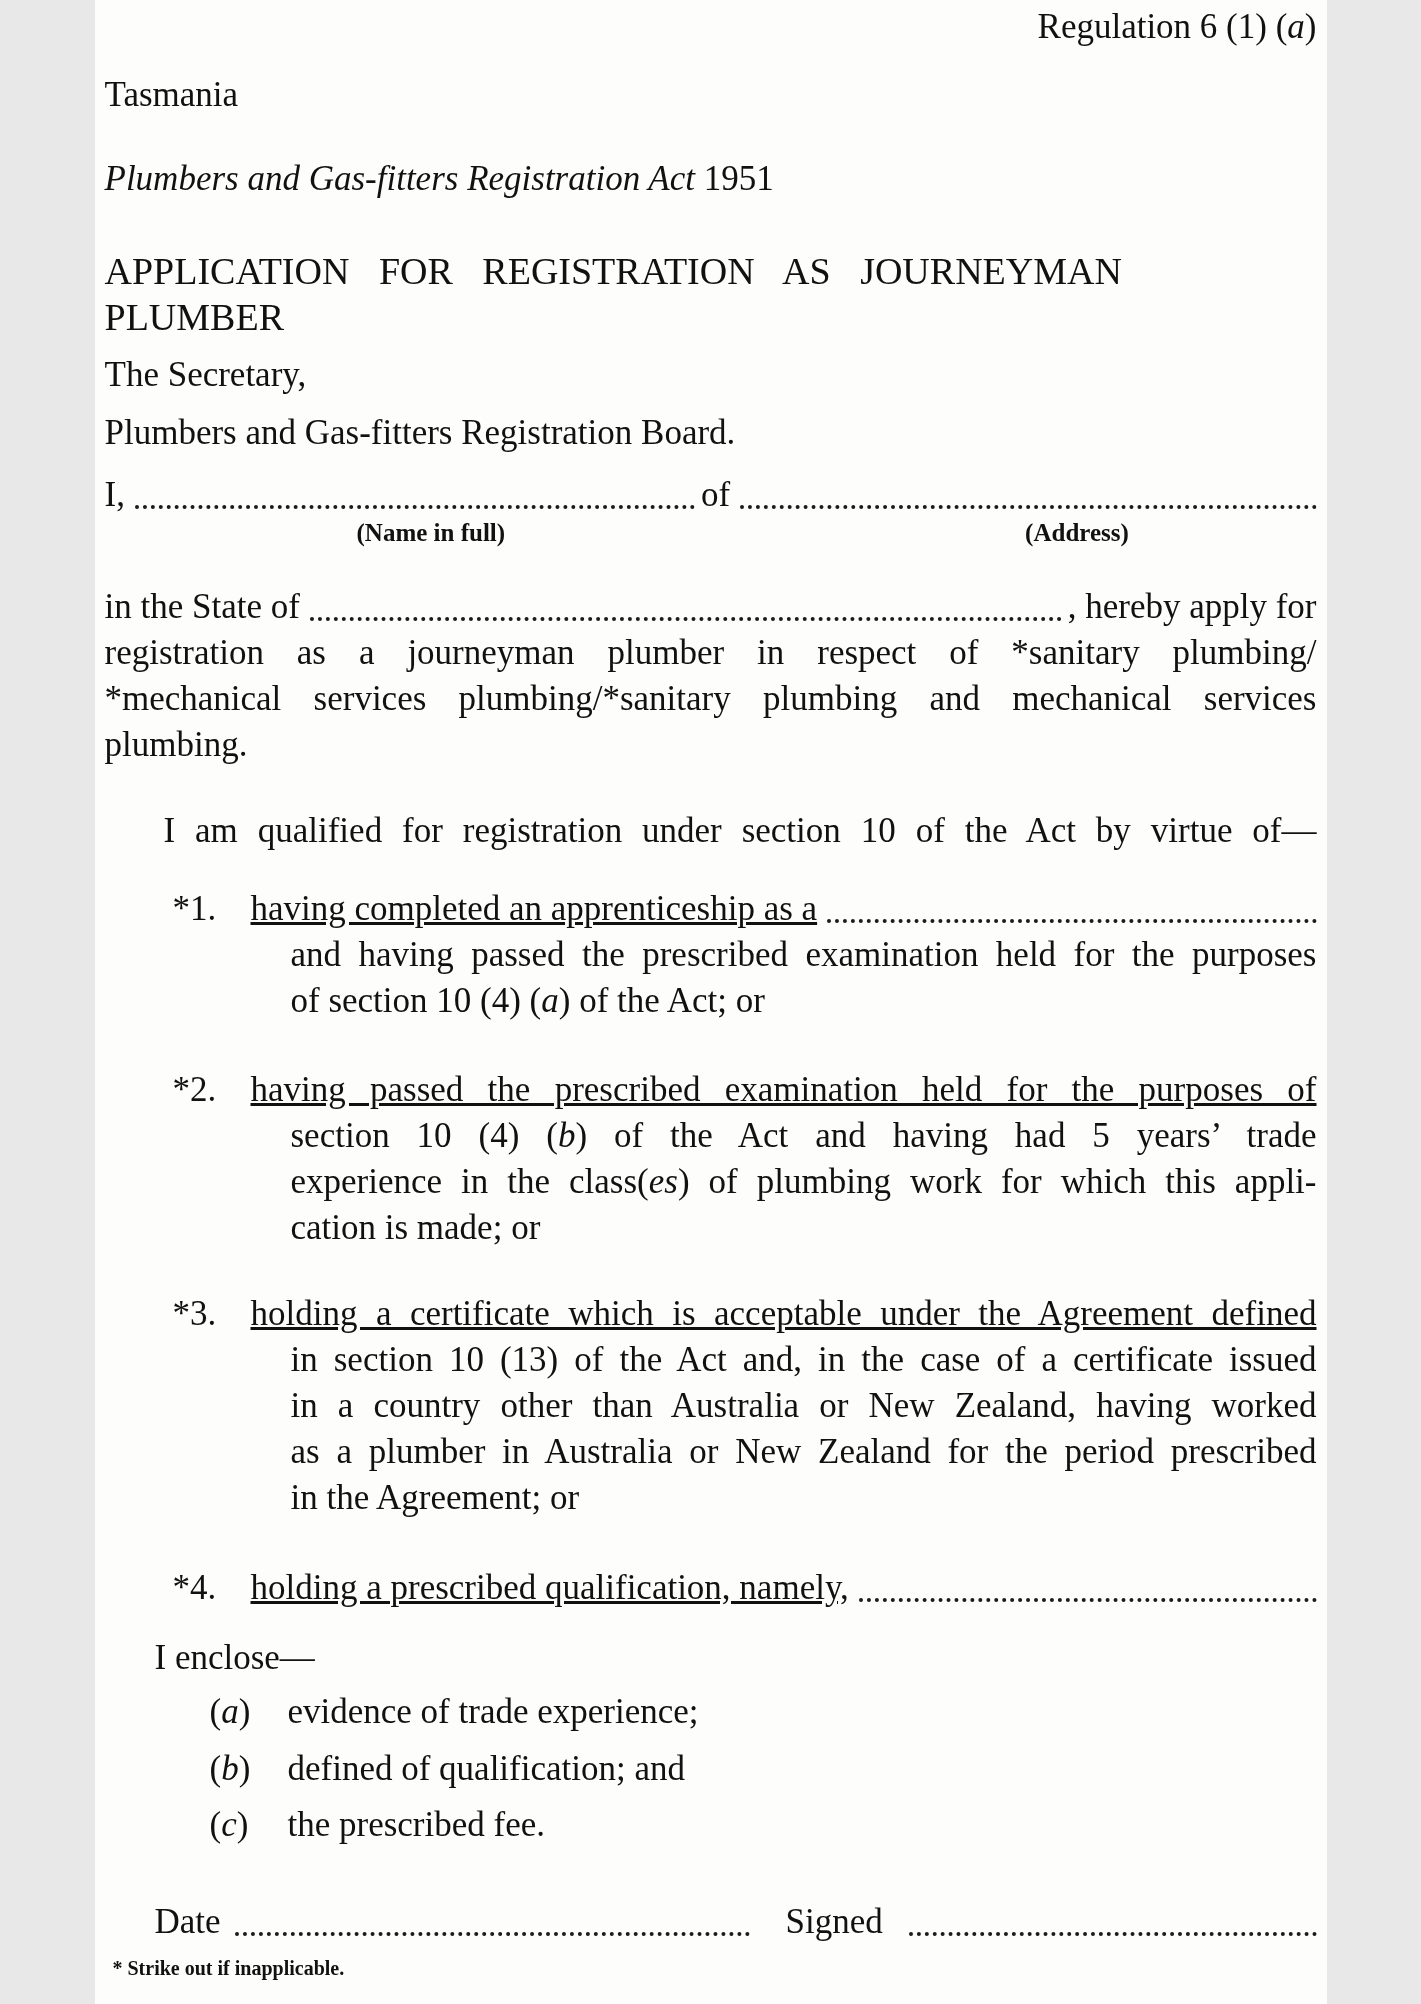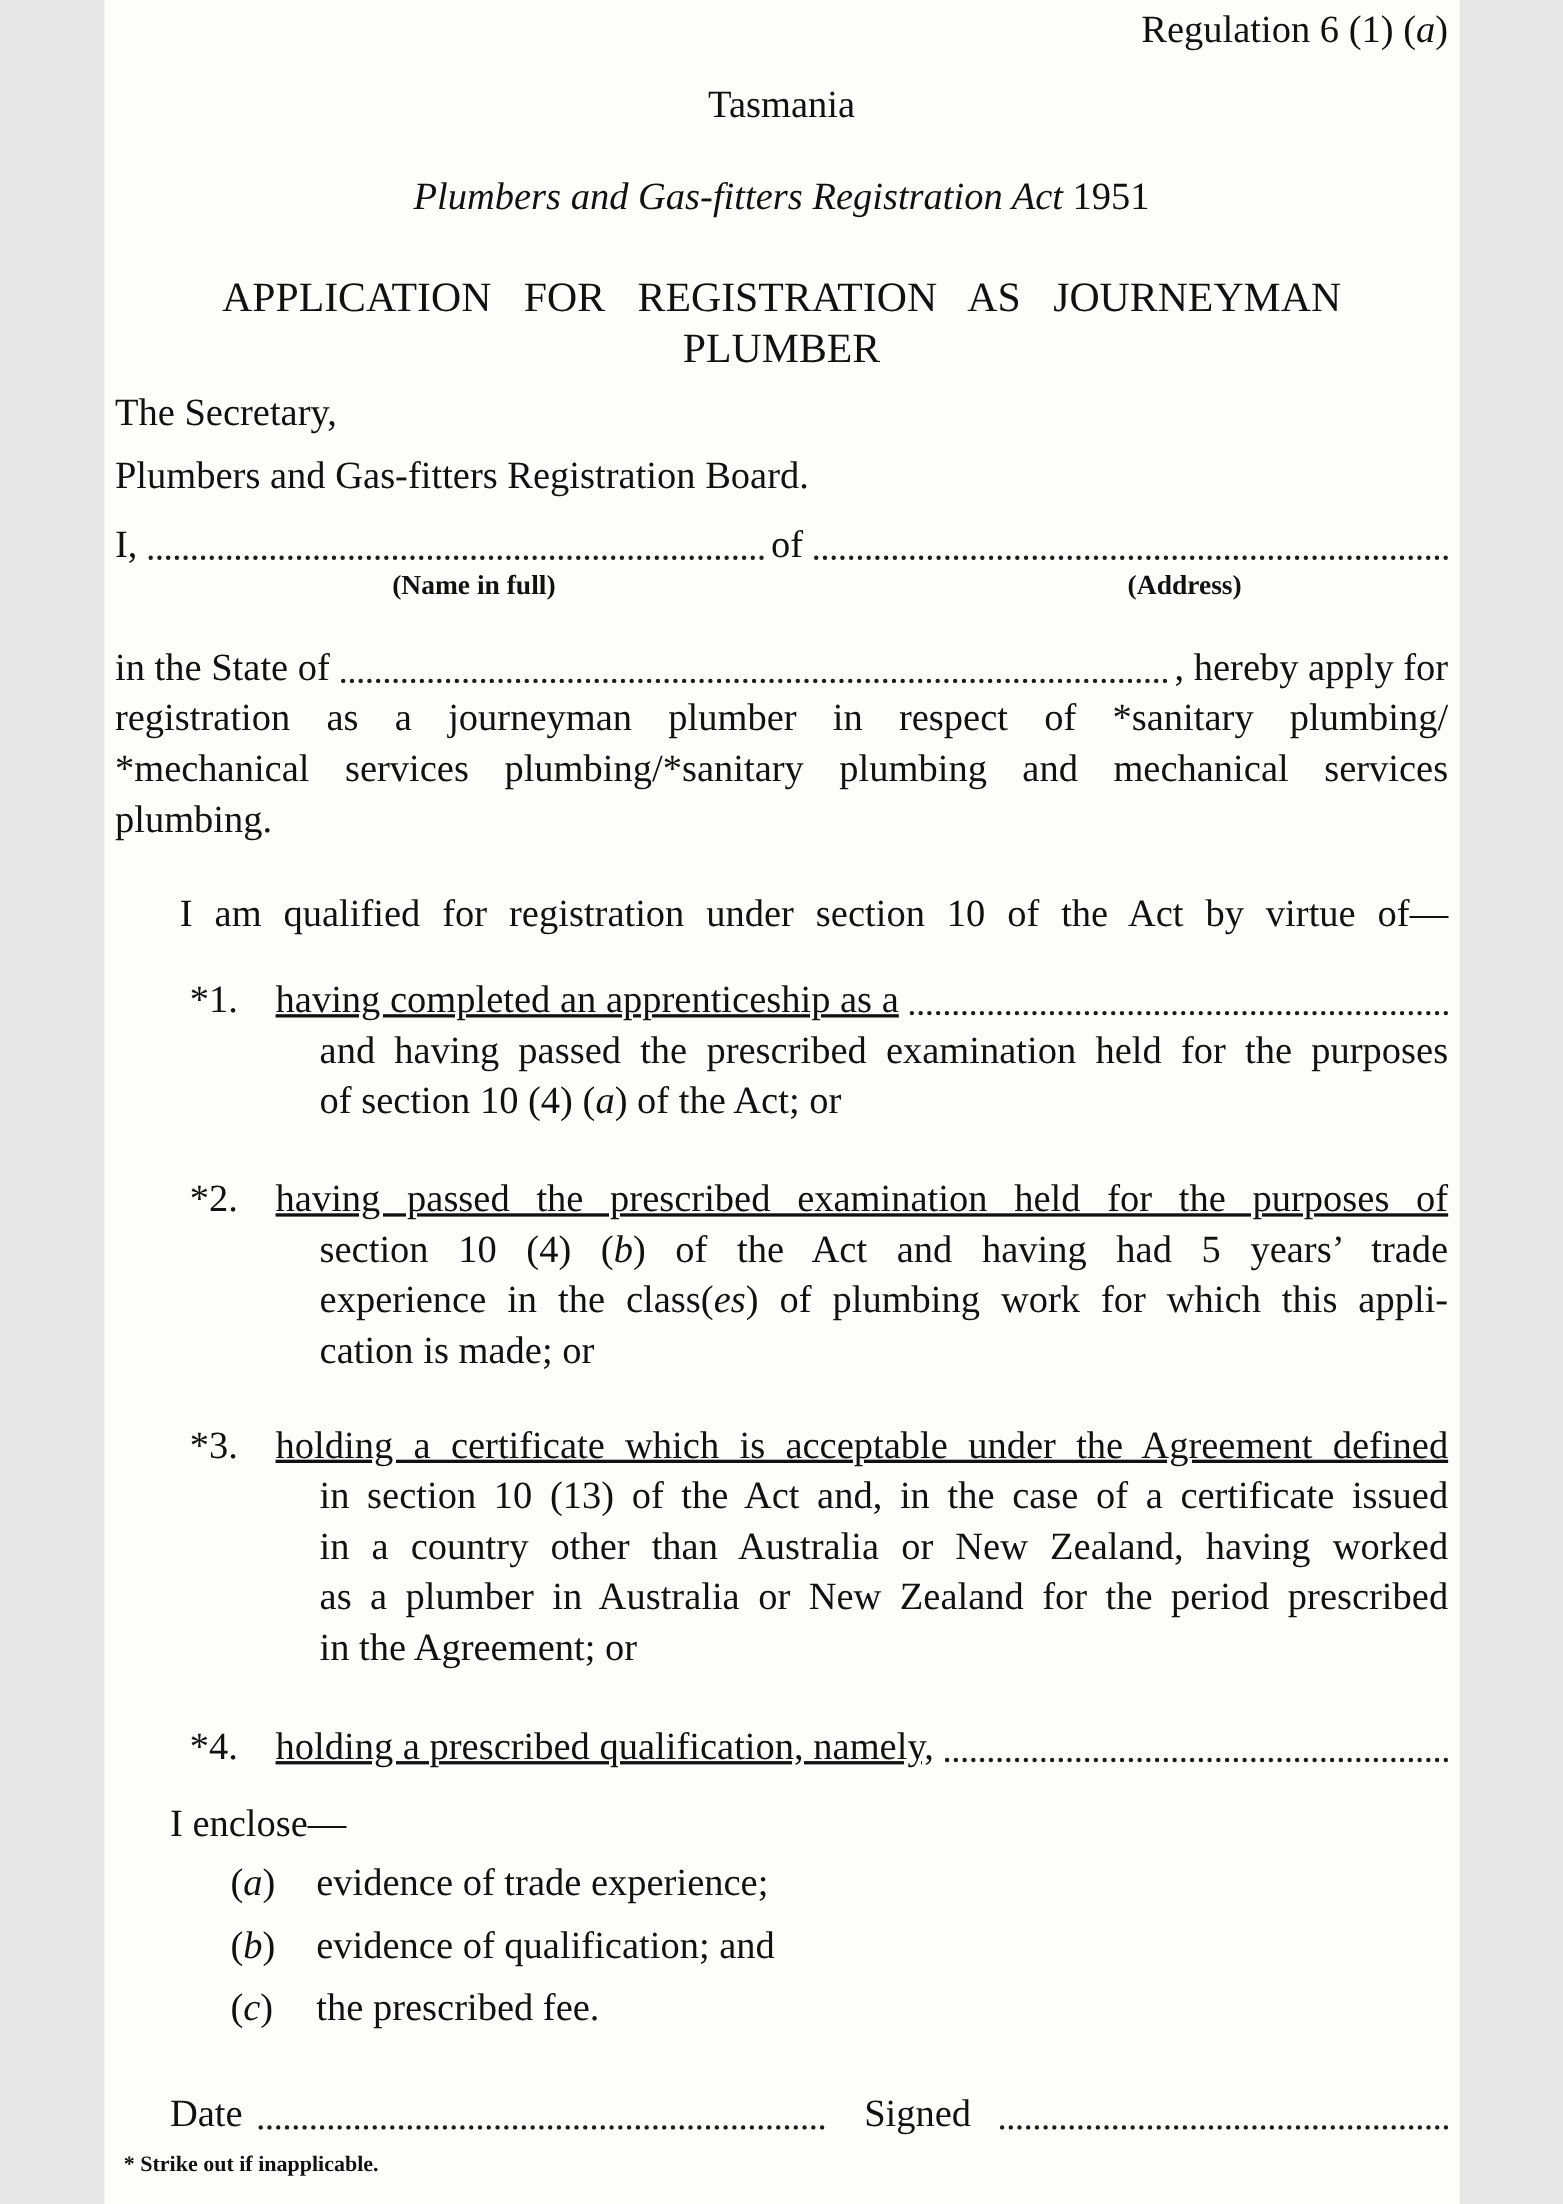--- a/index.html
+++ b/index.html
@@ -7,21 +7,21 @@
   .page {
     position:relative; width:1232px; height:2004px; margin:0 auto;
     background:var(--paper); color:var(--ink);
     font-family:"Liberation Serif", serif; font-size:35px;
     box-sizing:border-box; padding:4px 10px 0 10px; overflow:hidden;
   }
   .ln { line-height:46px; white-space:nowrap; }
   .wrapln { line-height:46px; }
   .just { white-space:normal; text-align:justify; text-align-last:justify; }
   .it { font-style:italic; }
-  .center { text-align:center; }
+  .center { }
   .right { text-align:right; }
   .leader-row { display:flex; align-items:flex-end; }
   .leader { flex:1 1 auto; border-bottom:4px dotted #1b1b1b; margin:0 6px 9px 10px; height:0; min-width:40px; }
   .leader.tail { margin-right:0; }
   .title { font-size:38px; line-height:49px; word-spacing:20px; margin-top:46px; }
   .rule-ref { margin-top:0; }
   .jurisdiction { margin-top:22px; }
   .act { margin-top:38px; }
   .addr1 { margin-top:12px; }
   .addr2 { margin-top:12px; }
@@ -128,21 +128,21 @@
       <span class="leader tail"></span>
     </div>
   </div>
 
   <div class="ln enclose-intro">I enclose—</div>
 
   <div class="ln enc enc-a">
     <span class="enc-marker"><span>(</span><span class="it">a</span><span>)</span></span><span>evidence of trade experience;</span>
   </div>
   <div class="ln enc enc-b">
-    <span class="enc-marker"><span>(</span><span class="it">b</span><span>)</span></span><span>evidence of qualification; and</span>
+    <span class="enc-marker"><span>(</span><span class="it">b</span><span>)</span></span><span>defined of qualification; and</span>
   </div>
   <div class="ln enc enc-c">
     <span class="enc-marker"><span>(</span><span class="it">c</span><span>)</span></span><span>the prescribed fee.</span>
   </div>
 
   <div class="ln sig-row">
     <span>Date</span>
     <span class="leader lead-date"></span>
     <span class="signed-label">Signed</span>
     <span class="leader tail lead-signed"></span>

